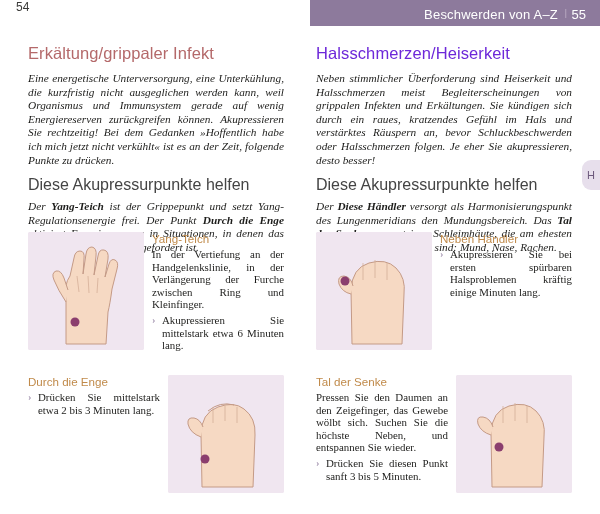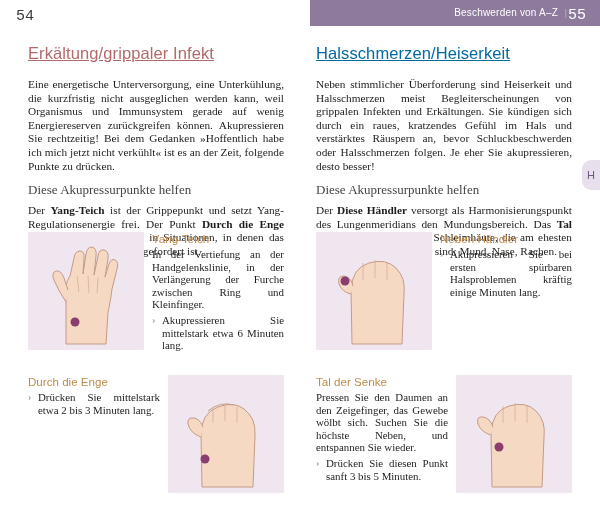--- a/index.html
+++ b/index.html
@@ -20,56 +20,56 @@
   .page-head {
     position: absolute;
     top: 0;
     left: 0;
     width: 600px;
     height: 30px;
   }
   .folio-left {
     position: absolute;
     left: 16px;
-    top: 8px;
-    font-size: 15px;
+    top: 0;
+    font-size: 12px;
     color: #3a3a38;
-    font-family: Liberation Mono, monospace;
+    font-family: Liberation Sans, sans-serif;
   }
   .head-band {
     position: absolute;
     right: 0;
     top: 0;
     width: 290px;
     height: 26px;
     background: #8d7a9c;
   }
   .head-band .band-title {
     position: absolute;
     right: 42px;
     top: 7px;
-    font-size: 10px;
+    font-size: 13px;
     color: #ffffff;
     font-family: "Liberation Sans", sans-serif;
     letter-spacing: .2px;
   }
   .head-band .band-sep {
     position: absolute;
     right: 33px;
     top: 6px;
     font-size: 11px;
     color: #cdc2d5;
   }
   .head-band .band-folio {
     position: absolute;
     right: 14px;
     top: 7px;
-    font-size: 15px;
+    font-size: 13px;
     color: #ffffff;
-    font-family: Liberation Mono, monospace;
+    font-family: Liberation Sans, sans-serif;
   }
 
   
   .thumb-tab {
     position: absolute;
     right: 0;
     top: 160px;
     width: 18px;
     height: 30px;
     background: #e7dfec;
@@ -84,42 +84,42 @@
   
   .col {
     position: absolute;
     top: 44px;
     width: 256px;
   }
   .col-left  { left: 28px; }
   .col-right { left: 316px; }
 
   h1.sec-title {
-    margin: 0 0 15px 0;
+    margin: 0 0 9px 0;
     font-family: "Liberation Sans", sans-serif;
     font-weight: normal;
     font-size: 16.5px;
     color: #b4696a;
     letter-spacing: .1px;
-    text-decoration: underline;
-  }
-  .col-right h1.sec-title { color: #0369a1; }
+  }
+  .col-right h1.sec-title { color: #6d28d9; }
 
   p.body {
     margin: 0 0 9px 0;
     font-size: 11.3px;
     line-height: 13.6px;
     text-align: justify;
     hyphens: auto;
+    font-style: italic;
   }
   h2.sub {
     margin: 7px 0 6px 0;
-    font-family: Liberation Serif, serif;
+    font-family: Liberation Sans, sans-serif;
     font-weight: normal;
-    font-size: 13px;
+    font-size: 16px;
     color: #444;
   }
   .lead b { font-weight: bold; }
 
   
   .panel {
     position: absolute;
     width: 256px;
   }
   .panel .art {

